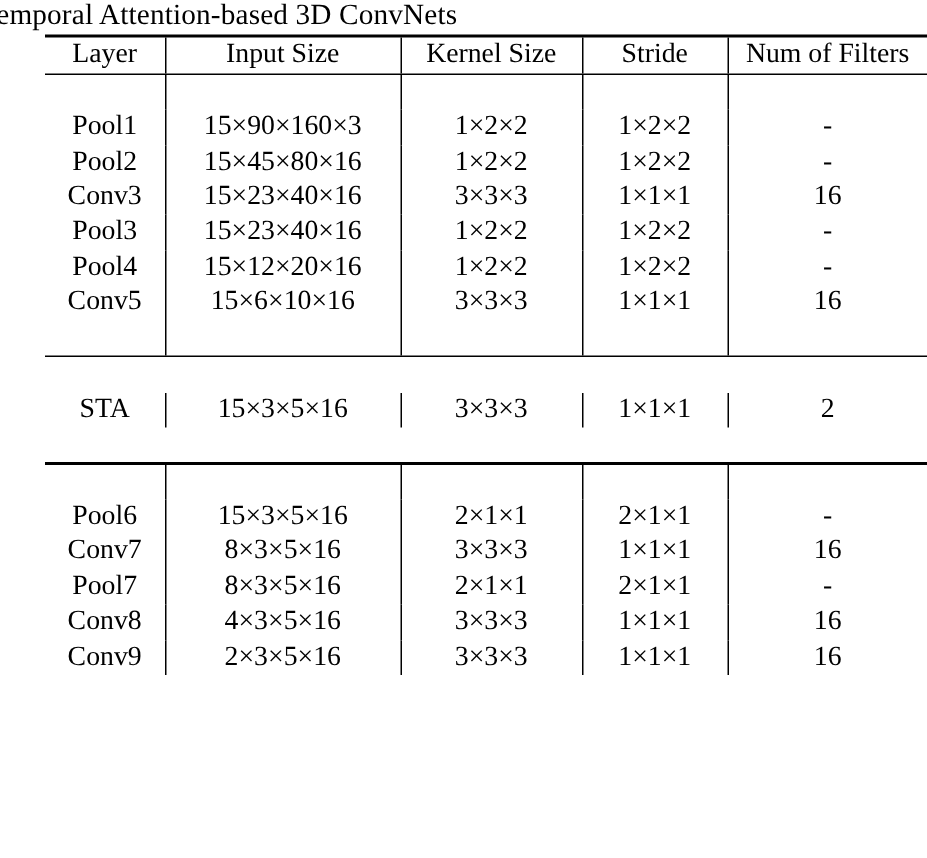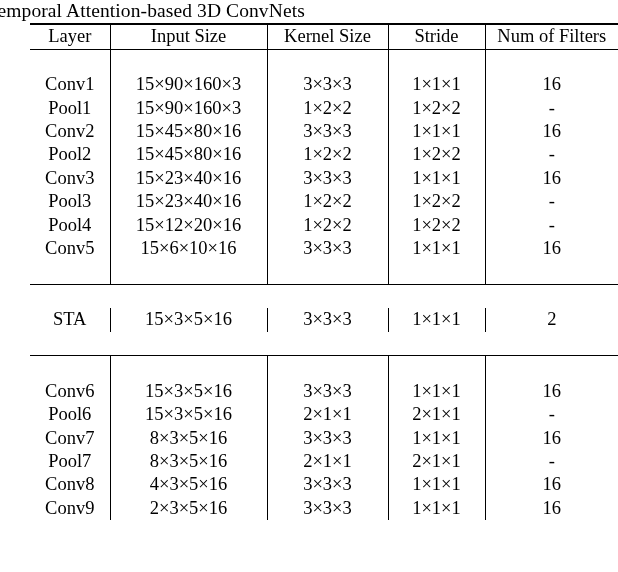--- a/index.html
+++ b/index.html
@@ -114,41 +114,27 @@
     </colgroup>
     <tbody>
       <tr>
           <td style="height:3px"></td>
           <td class="sep"></td>
           <td class="sep"></td>
           <td class="sep"></td>
           <td class="sep"></td>
         </tr>
       <tr>
-        <td>Conv1</td>
-        <td class="sep">15×90×160×3</td>
-        <td class="sep">3×3×3</td>
-        <td class="sep">1×1×1</td>
-        <td class="sep">16</td>
-      </tr>
-      <tr>
         <td>Pool1</td>
         <td class="sep">15×90×160×3</td>
         <td class="sep">1×2×2</td>
         <td class="sep">1×2×2</td>
         <td class="sep">-</td>
       </tr>
       <tr>
-        <td>Conv2</td>
-        <td class="sep">15×45×80×16</td>
-        <td class="sep">3×3×3</td>
-        <td class="sep">1×1×1</td>
-        <td class="sep">16</td>
-      </tr>
-      <tr>
         <td>Pool2</td>
         <td class="sep">15×45×80×16</td>
         <td class="sep">1×2×2</td>
         <td class="sep">1×2×2</td>
         <td class="sep">-</td>
       </tr>
       <tr>
         <td>Conv3</td>
         <td class="sep">15×23×40×16</td>
         <td class="sep">3×3×3</td>
@@ -233,27 +219,20 @@
     </colgroup>
     <tbody>
       <tr>
           <td style="height:4px"></td>
           <td class="sep"></td>
           <td class="sep"></td>
           <td class="sep"></td>
           <td class="sep"></td>
         </tr>
       <tr>
-        <td>Conv6</td>
-        <td class="sep">15×3×5×16</td>
-        <td class="sep">3×3×3</td>
-        <td class="sep">1×1×1</td>
-        <td class="sep">16</td>
-      </tr>
-      <tr>
         <td>Pool6</td>
         <td class="sep">15×3×5×16</td>
         <td class="sep">2×1×1</td>
         <td class="sep">2×1×1</td>
         <td class="sep">-</td>
       </tr>
       <tr>
         <td>Conv7</td>
         <td class="sep">8×3×5×16</td>
         <td class="sep">3×3×3</td>

